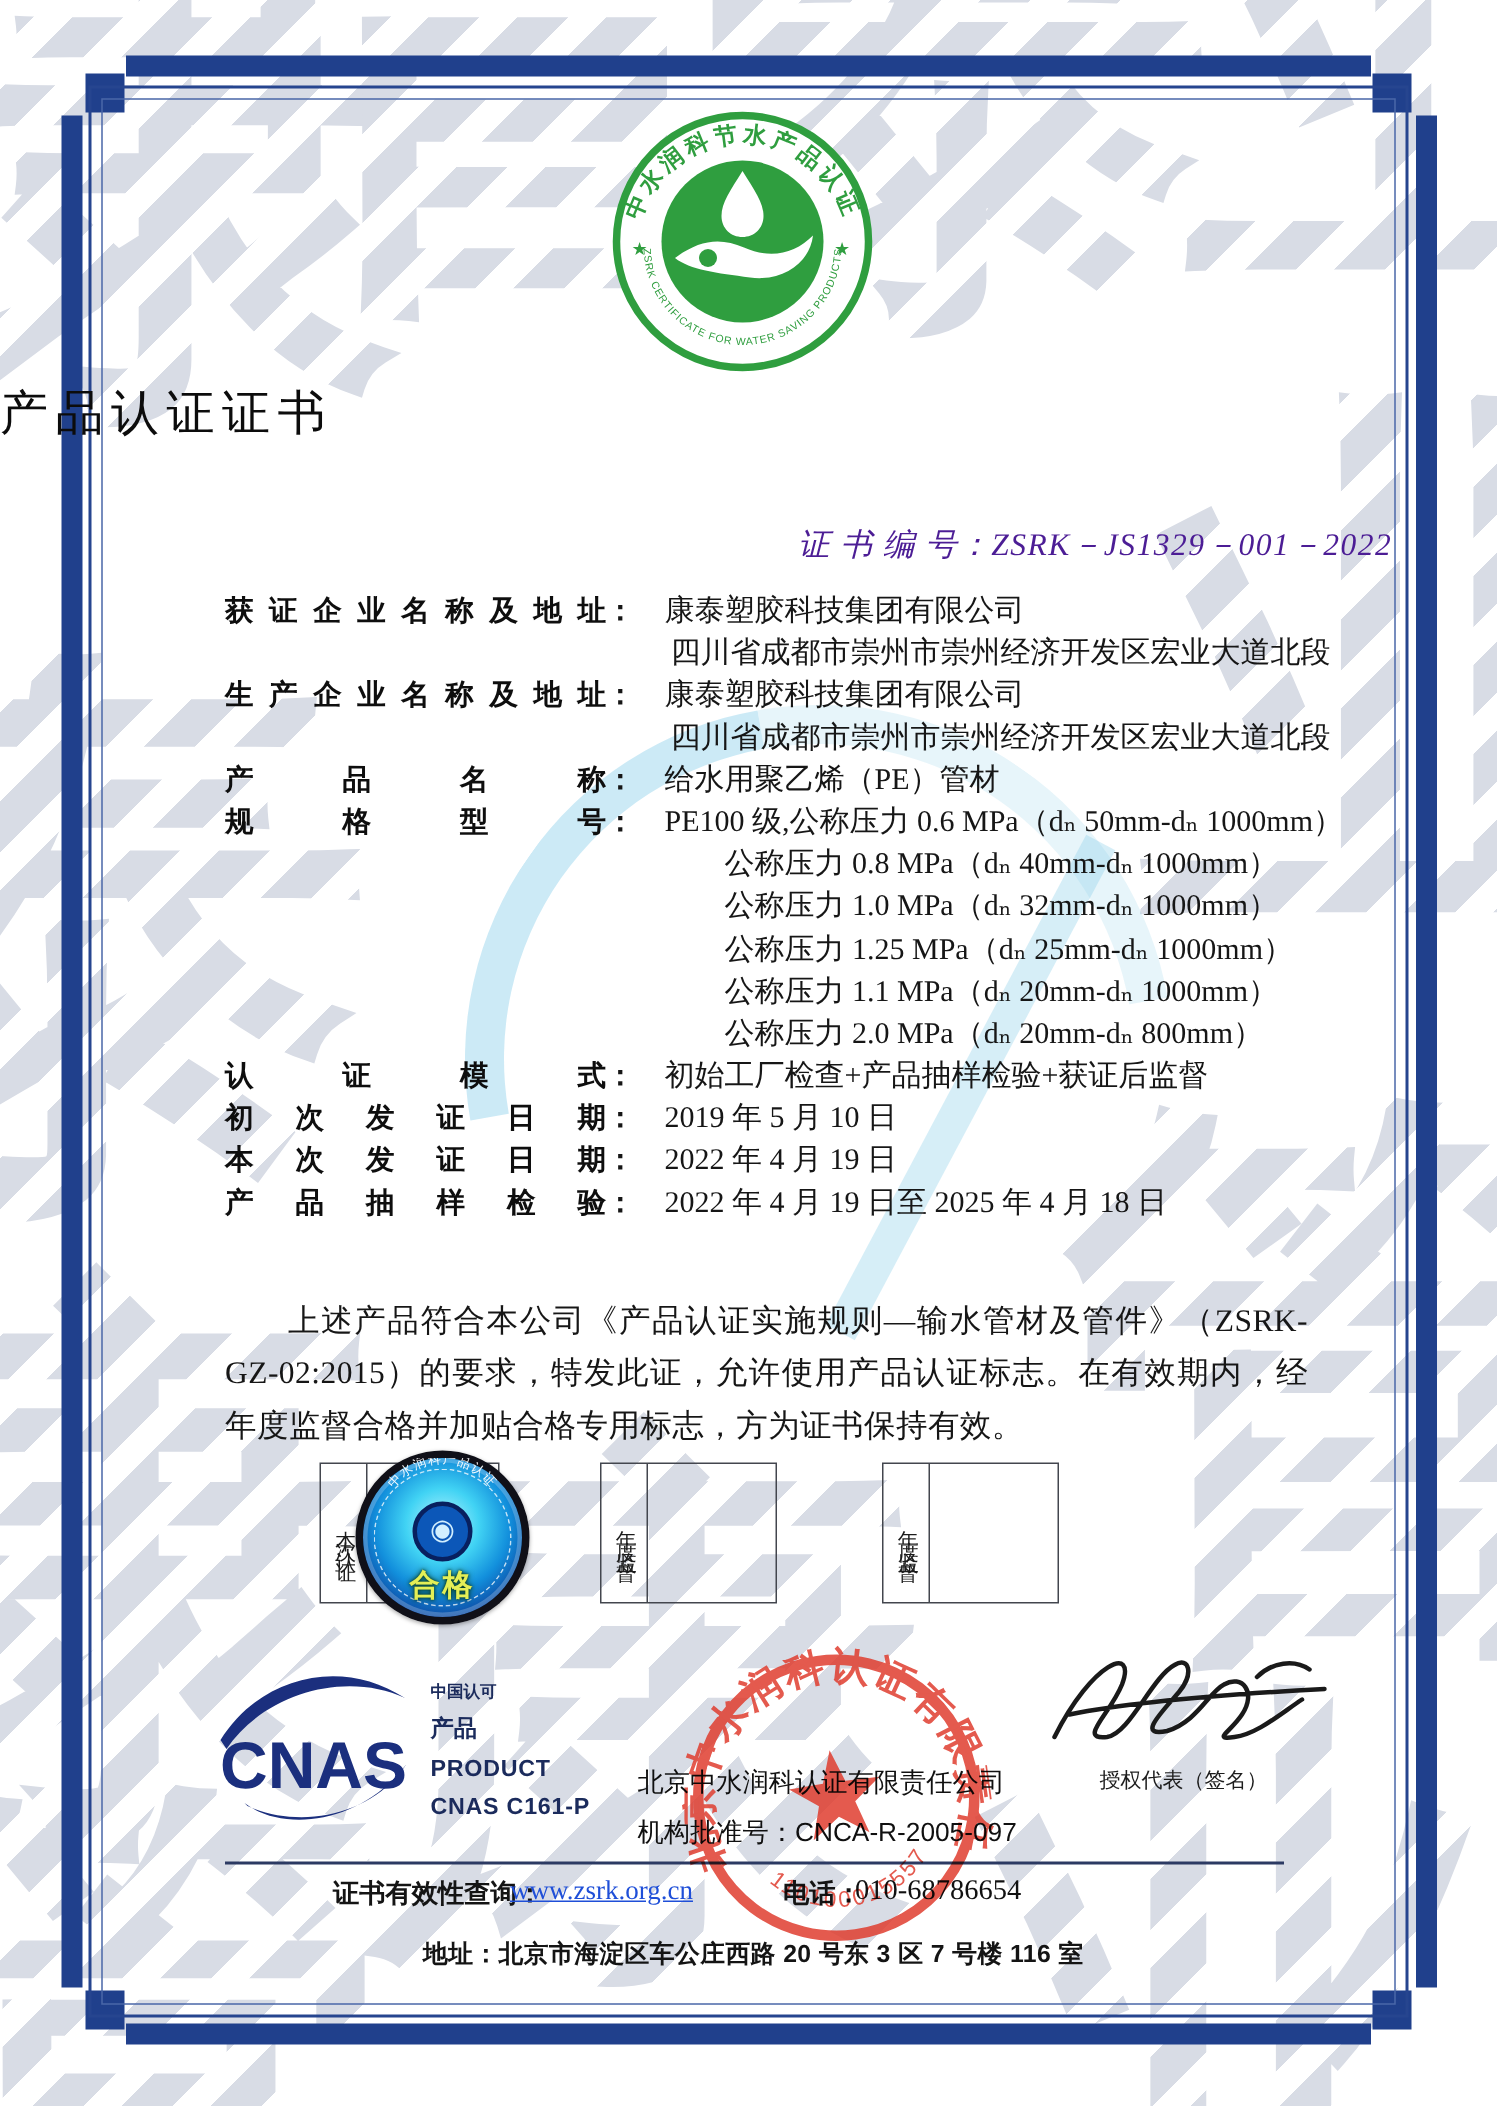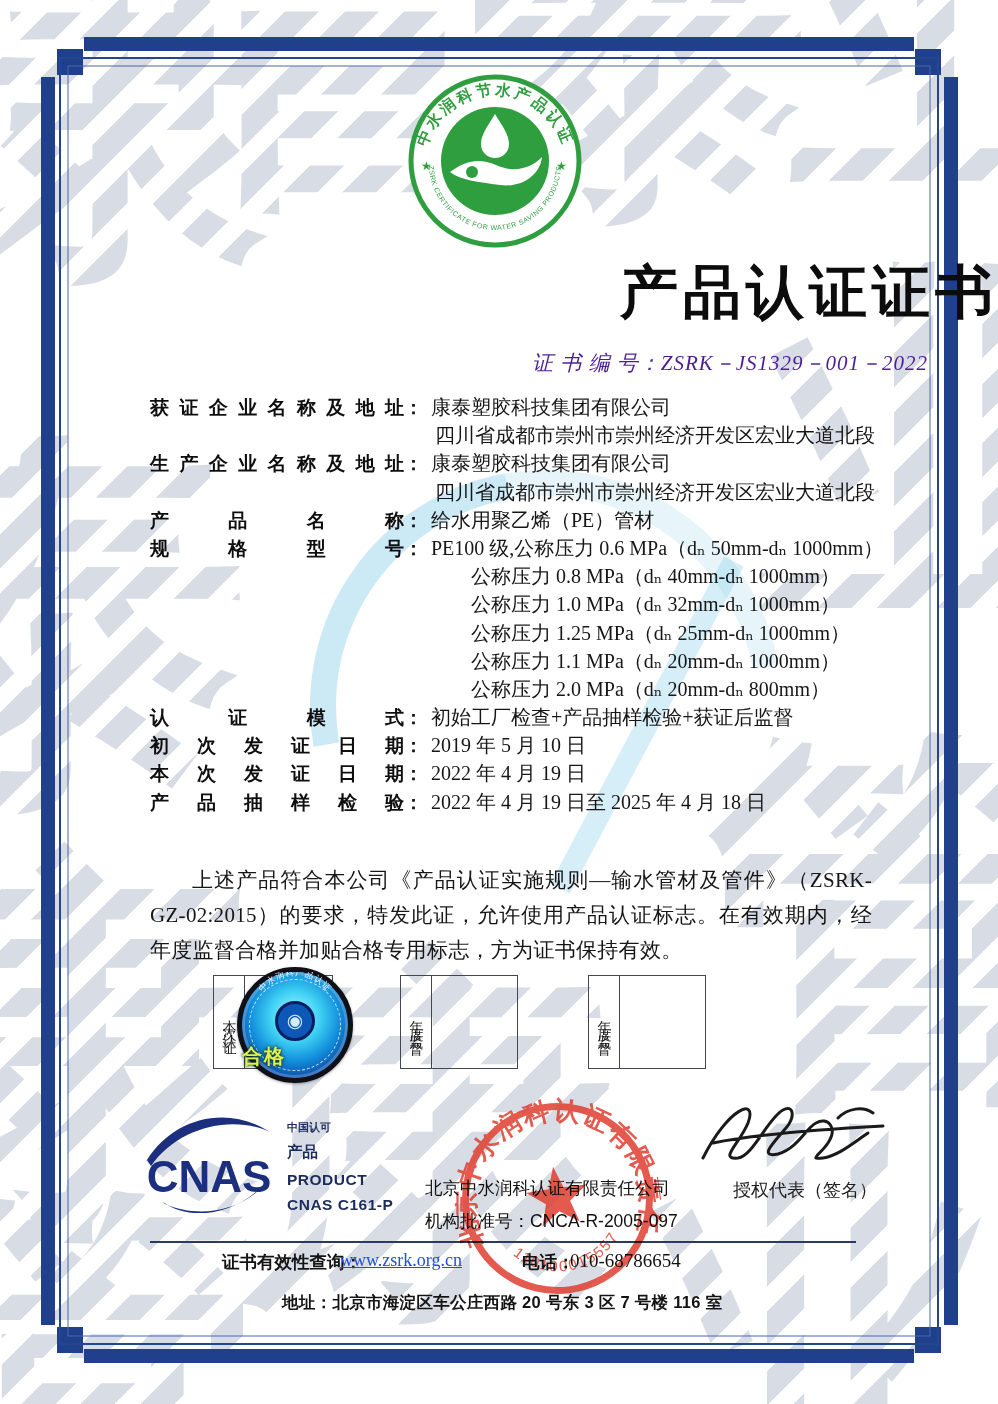--- a/index.html
+++ b/index.html
@@ -13,32 +13,32 @@
   .acc{position:absolute;z-index:1;pointer-events:none;}
   .acc1{left:310px;top:470px;width:420px;height:420px;border-radius:50%;
         border:26px solid transparent;border-left-color:rgba(135,205,233,.42);
         border-top-color:rgba(135,205,233,.20);transform:rotate(35deg);}
   .acc2{left:636px;top:540px;width:22px;height:370px;background:rgba(135,205,233,.34);transform:rotate(28deg);}
   
   .frame{position:absolute;inset:0;z-index:2;pointer-events:none;}
   
   .content{position:absolute;inset:0;z-index:3;}
   .logo{position:absolute;left:408px;top:74px;}
-  .title{position:absolute;left:0;top:254px;width:100%;text-align:right;
-         font-size:58px;font-weight:700;letter-spacing:5px;color:#0c0c0c;}
+  .title{position:absolute;left:0;top:254px;width:100%;text-align:left;
+         font-size:32px;font-weight:400;letter-spacing:5px;color:#0c0c0c;}
   .certno{position:absolute;left:532px;top:349px;font-family:"Liberation Serif","DejaVu Serif",serif;
           font-size:21px;color:#4c1d95;letter-spacing:1px;white-space:nowrap;font-style:italic;}
   .fields{position:absolute;left:150px;top:393px;width:760px;}
   .frow{height:28.2px;line-height:28.2px;white-space:nowrap;font-family:"Liberation Serif","DejaVu Serif",serif;
         font-size:20px;color:#161616;}
   .frow .lbl{display:inline-block;width:254px;text-align:justify;text-align-last:justify;
         font-family:"Liberation Sans","DejaVu Sans",sans-serif;font-weight:700;font-size:19px;
         vertical-align:bottom;color:#0e0e0e;}
   .frow .colon{font-weight:700;font-family:"Liberation Sans","DejaVu Sans",sans-serif;font-size:19px;}
-  .frow .val{margin-left:8px;}
+  .frow .val{margin-left:20px;}
   .frow.cont{padding-left:277px;}
   .frow.cont2{padding-left:313px;}
   .frow .val.small{font-size:17.5px;}
   .statement{position:absolute;left:150px;top:863px;width:722px;
         font-family:"Liberation Serif","DejaVu Serif",serif;font-size:21px;line-height:35px;
         text-indent:2em;color:#161616;letter-spacing:.3px;text-align:justify;}
   
   .sbox{position:absolute;top:975px;height:92px;border:1px solid #43464e;display:flex;background:transparent;}
   .sbox .vcol{width:30px;border-right:1px solid #43464e;display:flex;align-items:center;justify-content:center;}
   .sbox .vtxt{writing-mode:vertical-rl;text-orientation:upright;font-size:14px;letter-spacing:7px;
@@ -47,36 +47,36 @@
   .box2{left:400px;width:116px;}
   .box3{left:588px;width:116px;}
   .holo{position:absolute;left:237px;top:967px;width:106px;height:106px;border-radius:50%;
         border:5px solid #101018;z-index:4;
         background:radial-gradient(circle at 50% 42%, #bdf6ff 0%, #41d3f4 30%, #128fdc 55%, #0c2f8e 85%, #081f5e 100%);
         box-shadow:inset 0 0 0 3px rgba(255,255,255,.22), 0 1px 3px rgba(0,0,0,.35);}
   .holo::before{content:"";position:absolute;inset:7px;border:1.6px dashed rgba(255,255,255,.75);border-radius:50%;}
   .holo .core{position:absolute;left:50%;top:46%;transform:translate(-50%,-50%);width:34px;height:34px;border-radius:50%;
         background:#0c57b8;border:3px solid #08205f;color:#d2efff;display:flex;align-items:center;justify-content:center;
         font-size:19px;line-height:1;}
-  .holo .pass{position:absolute;left:0;right:0;bottom:8px;font-weight:900;font-size:20px;
+  .holo .pass{position:absolute;left:0;right:0;bottom:8px;text-align:center;font-weight:900;font-size:20px;
         color:#e4ef56;text-shadow:0 0 2px #0a3a18,0 0 4px #0a3a18;letter-spacing:2px;}
   .holo svg{position:absolute;inset:0;}
   
   .divider{position:absolute;left:150px;top:1241px;width:706px;height:2px;background:#2c3a63;}
   .cnas-logo{position:absolute;left:143px;top:1112px;}
   .cnas-text{position:absolute;left:287px;top:1120px;color:#1b2b5c;}
   .cnas-text .l1{font-size:11px;font-weight:700;margin-bottom:7px;}
   .cnas-text .l2{font-size:15.5px;font-weight:600;margin-bottom:8px;}
   .cnas-text .l3{font-size:15.5px;font-weight:800;margin-bottom:7px;letter-spacing:.5px;}
   .cnas-text .l4{font-size:15.5px;font-weight:800;letter-spacing:.5px;}
   .issuer{position:absolute;left:425px;top:1176px;font-size:17.5px;color:#101010;font-weight:500;}
   .issuer .ln{margin-bottom:9px;white-space:nowrap;}
   .stamp{position:absolute;left:455px;top:1096px;transform:rotate(-8deg);opacity:.84;mix-blend-mode:multiply;z-index:5;}
   .sig{position:absolute;left:688px;top:1088px;z-index:4;}
-  .sig-cap{position:absolute;left:733px;top:1178px;font-size:18px;color:#1d1d1d;z-index:4;}
+  .sig-cap{position:absolute;left:733px;top:1178px;font-size:14px;color:#1d1d1d;z-index:4;}
   .query{position:absolute;left:150px;top:1250px;width:720px;height:26px;font-size:17.5px;}
   .query .ql{position:absolute;left:72px;font-weight:700;color:#141414;}
   .query a{position:absolute;left:190px;color:#1f4fd8;text-decoration:underline;
         font-family:"Liberation Serif","DejaVu Serif",serif;font-size:18px;}
   .query .tl{position:absolute;left:372px;font-weight:700;color:#141414;}
   .query .tv{position:absolute;left:420px;font-family:"Liberation Serif","DejaVu Serif",serif;font-size:19px;color:#111;}
   .addr{position:absolute;left:282px;top:1292px;font-size:16.5px;font-weight:600;color:#141414;letter-spacing:.3px;}
 </style>
 </head>
 <body>

